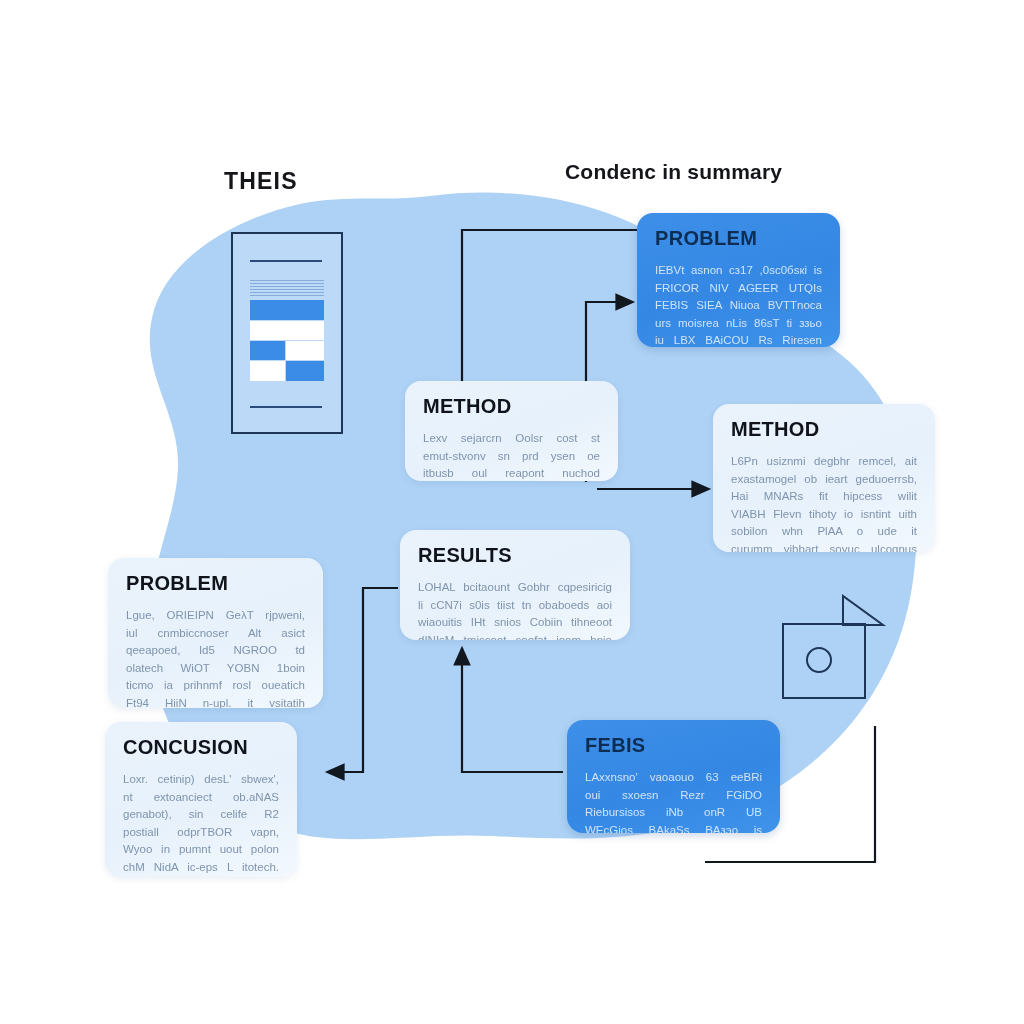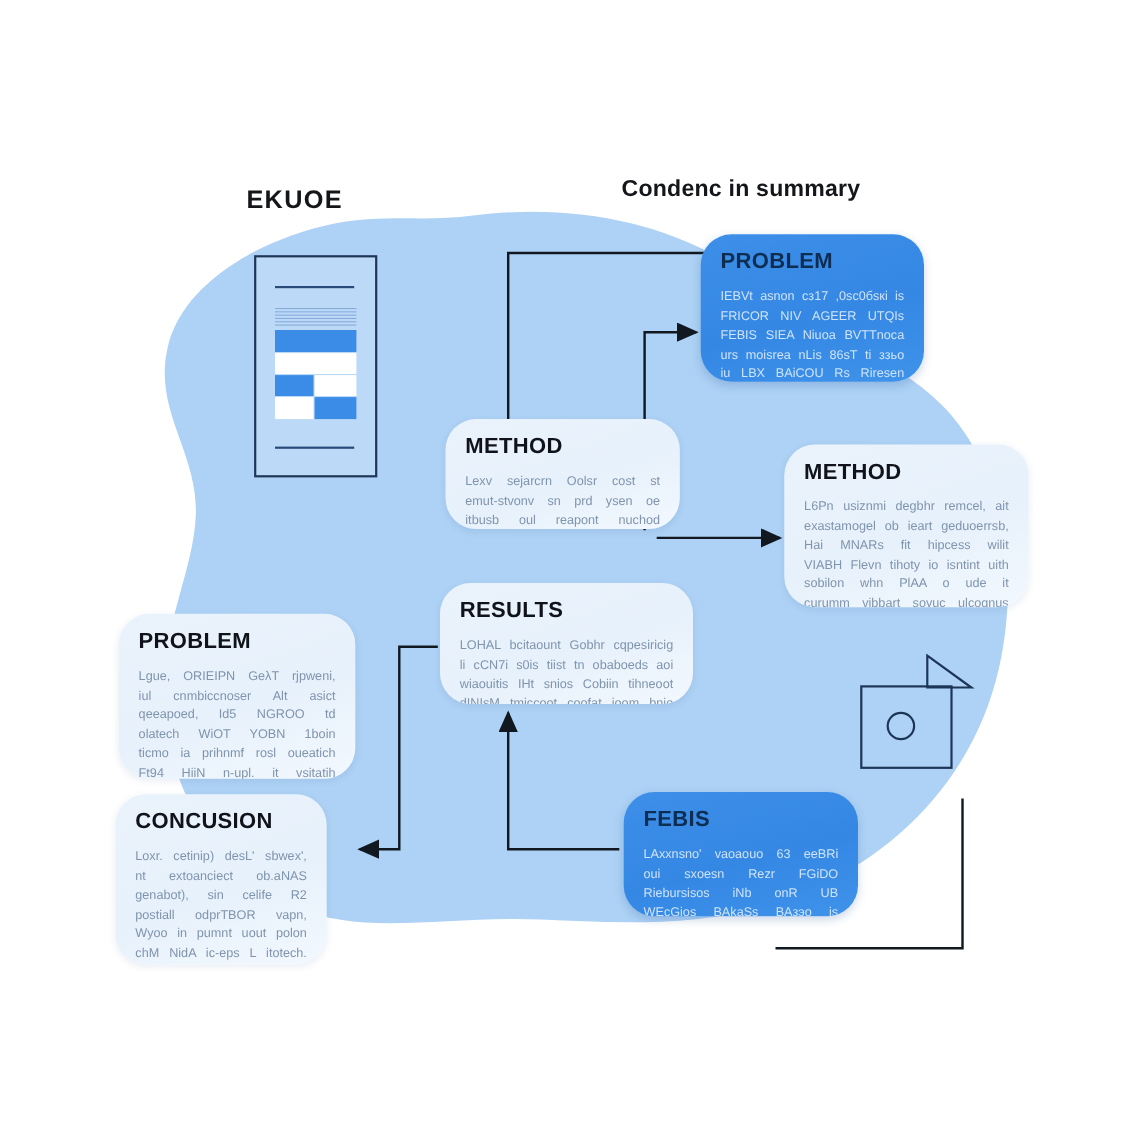--- a/index.html
+++ b/index.html
@@ -38,21 +38,21 @@
   .doc-rule{position:absolute;background:#2a4a7a;}
   .doc-hair{position:absolute;background:#5b87c4;height:1px;opacity:.55;}
   .doc-cell{position:absolute;}
 
   
   .shape-icon{position:absolute;left:775px;top:592px;width:115px;height:110px;}
 
   
   .card{
     position:absolute;
-    border-radius:28px;
+    border-radius:16px;
     box-sizing:border-box;
     padding:14px 18px 12px 18px;
     overflow:hidden;
   }
   .card.light{
     background:linear-gradient(160deg,#eaf3fc 0%,#e7f1fb 55%,#f2f8fe 100%);
     box-shadow:0 2px 7px rgba(40,80,140,.10);
   }
   .card.blue{
     background:linear-gradient(165deg,#3d8fe8 0%,#3487e3 55%,#3f93ea 100%);
@@ -90,21 +90,21 @@
              C888,696 828,766 744,806
              C664,844 576,840 492,836
              C404,832 330,852 268,824
              C200,794 160,728 150,656
              C140,582 176,524 178,468
              C180,412 140,374 152,318
              C164,258 236,218 300,204
              C348,194 388,202 430,196 Z" fill="#aed2f5"></path>
   </svg>
 
-  <div class="title-side">EKUOE</div>
+  <div class="title-side">THEIS</div>
   <div class="title-main">Condenc in summary</div>
 
   <div class="doc-icon">
     <div class="doc-rule" style="left:17px;top:26px;width:72px;height:2px;"></div>
     <div class="doc-hair" style="left:17px;top:46px;width:74px;"></div>
     <div class="doc-hair" style="left:17px;top:49px;width:74px;"></div>
     <div class="doc-hair" style="left:17px;top:52px;width:74px;"></div>
     <div class="doc-hair" style="left:17px;top:55px;width:74px;"></div>
     <div class="doc-hair" style="left:17px;top:58px;width:74px;"></div>
     <div class="doc-hair" style="left:17px;top:61px;width:74px;"></div>

